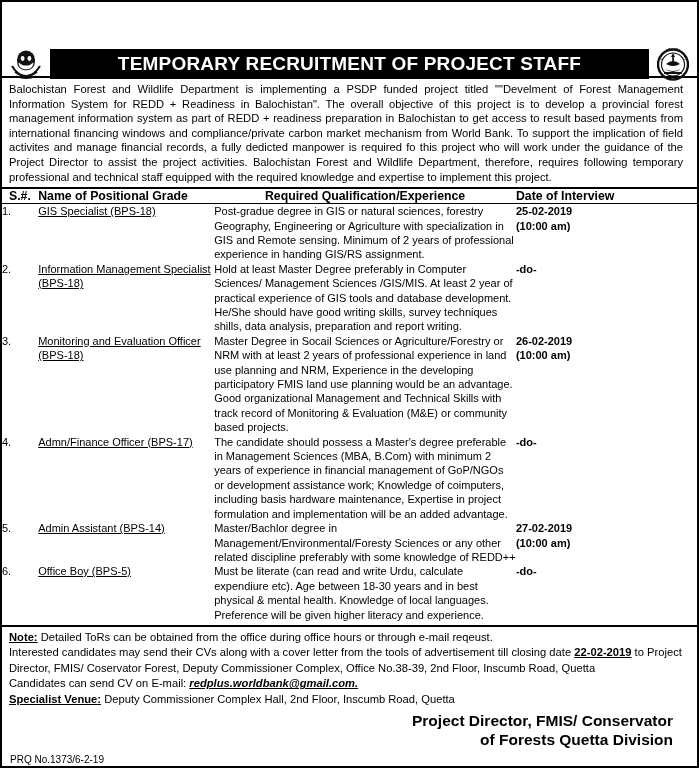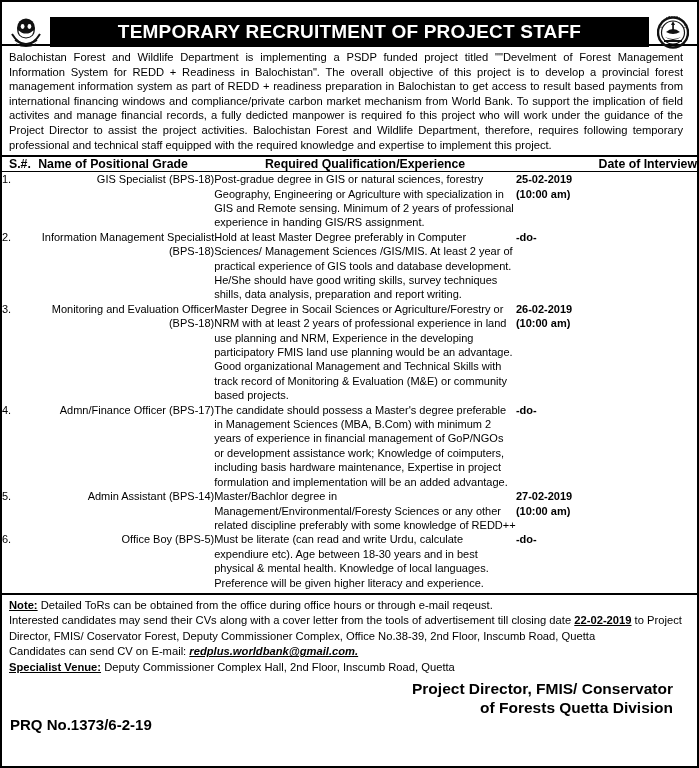--- a/index.html
+++ b/index.html
@@ -24,20 +24,21 @@
 
   
   .header {
     display: flex;
     align-items: center;
     justify-content: space-between;
     padding: 20px 6px 2px 6px;
     border-bottom: 2px solid #000;
     height: 44px;
     box-sizing: border-box;
+    margin-top: 32px;
   }
   .logo {
     width: 36px;
     height: 34px;
     flex: 0 0 36px;
     display: flex;
     align-items: center;
     justify-content: center;
   }
   .title-band {
@@ -81,30 +82,30 @@
     border-bottom: 1.5px solid #000;
   }
   .col-sn  { width: 36px; }
   .col-pos { width: 175px; }
   .col-qual{ width: 300px; }
   .col-date{ width: 180px; }
 
   .th-sn   { text-align: left; padding-left: 7px !important; }
   .th-pos  { text-align: left; }
   .th-qual { text-align: center; }
-  .th-date { text-align: right; }
+  .th-date { text-align: left; }
 
   tbody td {
     font-size: 11px;
     line-height: 14.4px;
     padding-top: 1px;
     padding-bottom: 1px;
   }
   td.c-sn   { text-align: left; padding-left: 9px; }
-  td.c-pos  { text-align: right; padding-left: 10px; }
+  td.c-pos  { text-align: left; padding-left: 10px; text-decoration: underline; }
   td.c-qual { text-align: left; padding-left: 3px; padding-right: 6px; }
   td.c-date { padding-left: 4px; font-weight: bold; }
 
   tbody tr.last-row td { padding-bottom: 3px; }
 
   .tbl-wrap { border-bottom: 2px solid #000; }
 
   
   .note {
     padding: 3px 7px 2px 7px;
@@ -130,22 +131,22 @@
     text-align: right;
     font-weight: bold;
     font-size: 15.5px;
     line-height: 19px;
     padding-right: 4px;
   }
   .prq {
     position: absolute;
     left: 8px;
     bottom: 4px;
-    font-weight: bold;
-    font-size: 15px;
+    font-weight: normal;
+    font-size: 10px;
   }
 </style>
 </head>
 <body>
 
 <div class="page">
 
   <div class="header">
     <div class="logo">
       <svg width="34" height="33" viewBox="0 0 34 33" aria-hidden="true">

